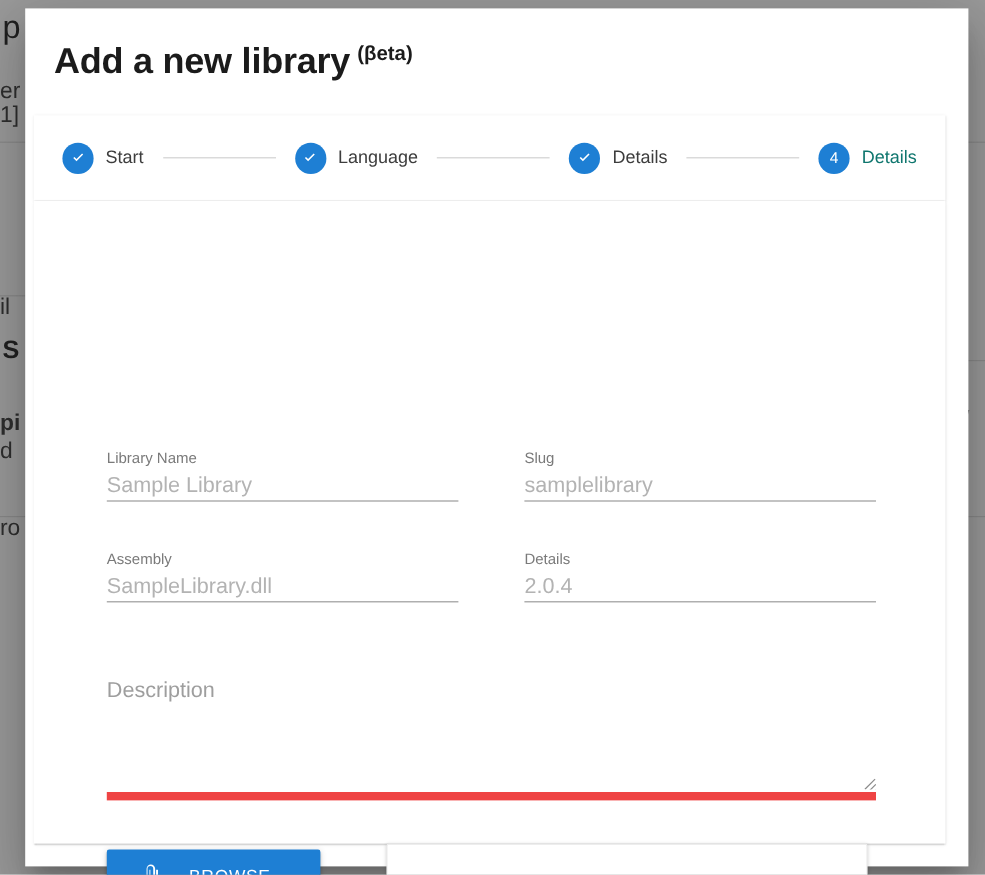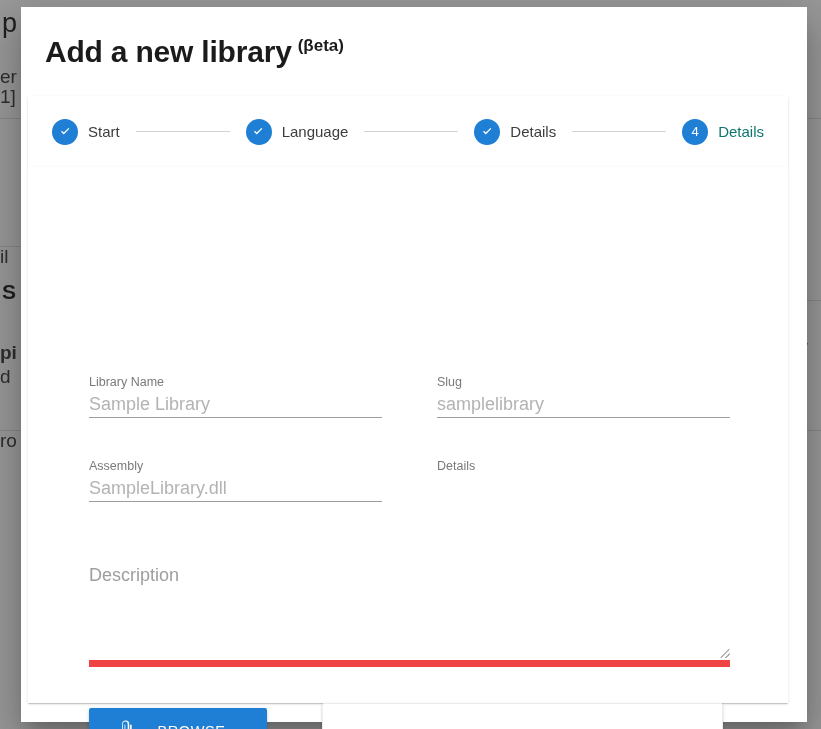--- a/index.html
+++ b/index.html
@@ -314,20 +314,21 @@
           <div class="finput">SampleLibrary.dll</div>
         </div>
 
         <div class="field pos2">
           <div class="flabel">Slug</div>
           <div class="finput">samplelibrary</div>
         </div>
 
         <div class="field pos4">
           <div class="flabel">Details</div>
+          <div class="finput">2.0.4</div>
         </div>
 
         <div class="textarea-wrap">
           <div class="ta-placeholder">Description</div>
           <div class="resize-handle">
             <i class="rh1"></i>
               <i class="rh2"></i>
               <i class="rh3"></i>
           </div>
         </div>

